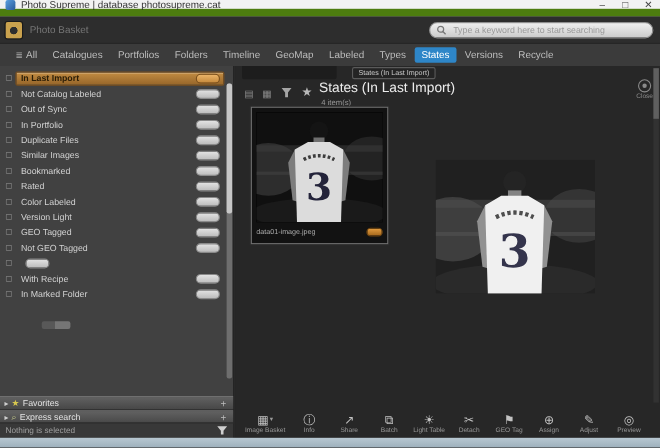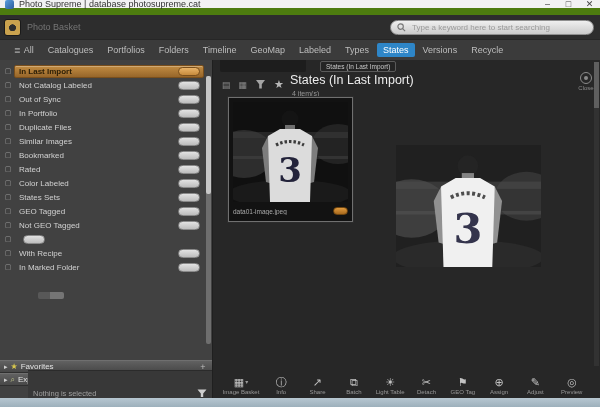--- a/index.html
+++ b/index.html
@@ -55,22 +55,22 @@
   .sscroll .thumb{position:absolute;top:0;left:0;right:0;height:118px;background:#c7c7c7;border-radius:2px;}
   .fchip{position:absolute;top:232px;left:38px;width:26px;height:7px;border-radius:2px;
          background:linear-gradient(90deg,#585858 0 45%,#757575 45% 100%);}
   .acc{position:absolute;left:0;right:0;height:13px;display:flex;align-items:center;padding:0 4px;gap:3px;
        background:linear-gradient(#616161,#474747);border-top:1px solid #6f6f6f;border-bottom:1px solid #2f2f2f;}
   .acc .tri{font-size:7px;color:#cfcfcf;}
   .aicon{font-size:8px;line-height:8px;}
   .aicon.star{color:#d8c84e;} .aicon.mag{color:#c9cf8e;}
   .alabel{font-size:8px;color:#e2e2e2;flex:1;}
   .aplus{font-size:9px;color:#bdbdbd;width:10px;text-align:center;}
-  .selstatus{position:absolute;left:0;right:0;bottom:0;height:28px;background:#383838;
-             border-top:1px solid #2b2b2b;display:flex;align-items:flex-end;padding:0 5px;gap:4px;margin-left:28px;}
+  .selstatus{position:absolute;left:0;right:0;bottom:0;height:14px;background:#383838;
+             border-top:1px solid #2b2b2b;display:flex;align-items:center;padding:0 5px;gap:4px;}
   .stext{font-size:7.5px;color:#9f9f9f;flex:1;}
 
   
   .main{position:absolute;top:60px;left:214px;right:0;bottom:9px;background:#272727;}
   .coltab{position:absolute;top:0;left:6px;width:86px;height:12px;background:#1d1d1d;border-radius:0 0 2px 2px;}
   .tooltip{position:absolute;top:1px;left:106px;height:11px;padding:0 5px;background:#242424;
            border:1px solid #5a5a5a;border-radius:2px;font-size:6.5px;color:#c9c9c9;
            display:flex;align-items:center;white-space:nowrap;}
   .viewicons{position:absolute;top:18px;left:8px;display:flex;gap:8px;align-items:center;height:13px;}
   .vicon{font-size:9px;color:#8a8a8a;line-height:10px;}
@@ -234,21 +234,21 @@
         <div class="srow">
           <span class="ricon">▢</span>
           <span class="rbody">
             <span class="rlabel">Color Labeled</span>
             <span class="rpill"></span>
           </span>
         </div>
         <div class="srow">
           <span class="ricon">▢</span>
           <span class="rbody">
-            <span class="rlabel">States Sets</span>
+            <span class="rlabel">Version Light</span>
             <span class="rpill"></span>
           </span>
         </div>
         <div class="srow">
           <span class="ricon">▢</span>
           <span class="rbody">
             <span class="rlabel">GEO Tagged</span>
             <span class="rpill"></span>
           </span>
         </div>

